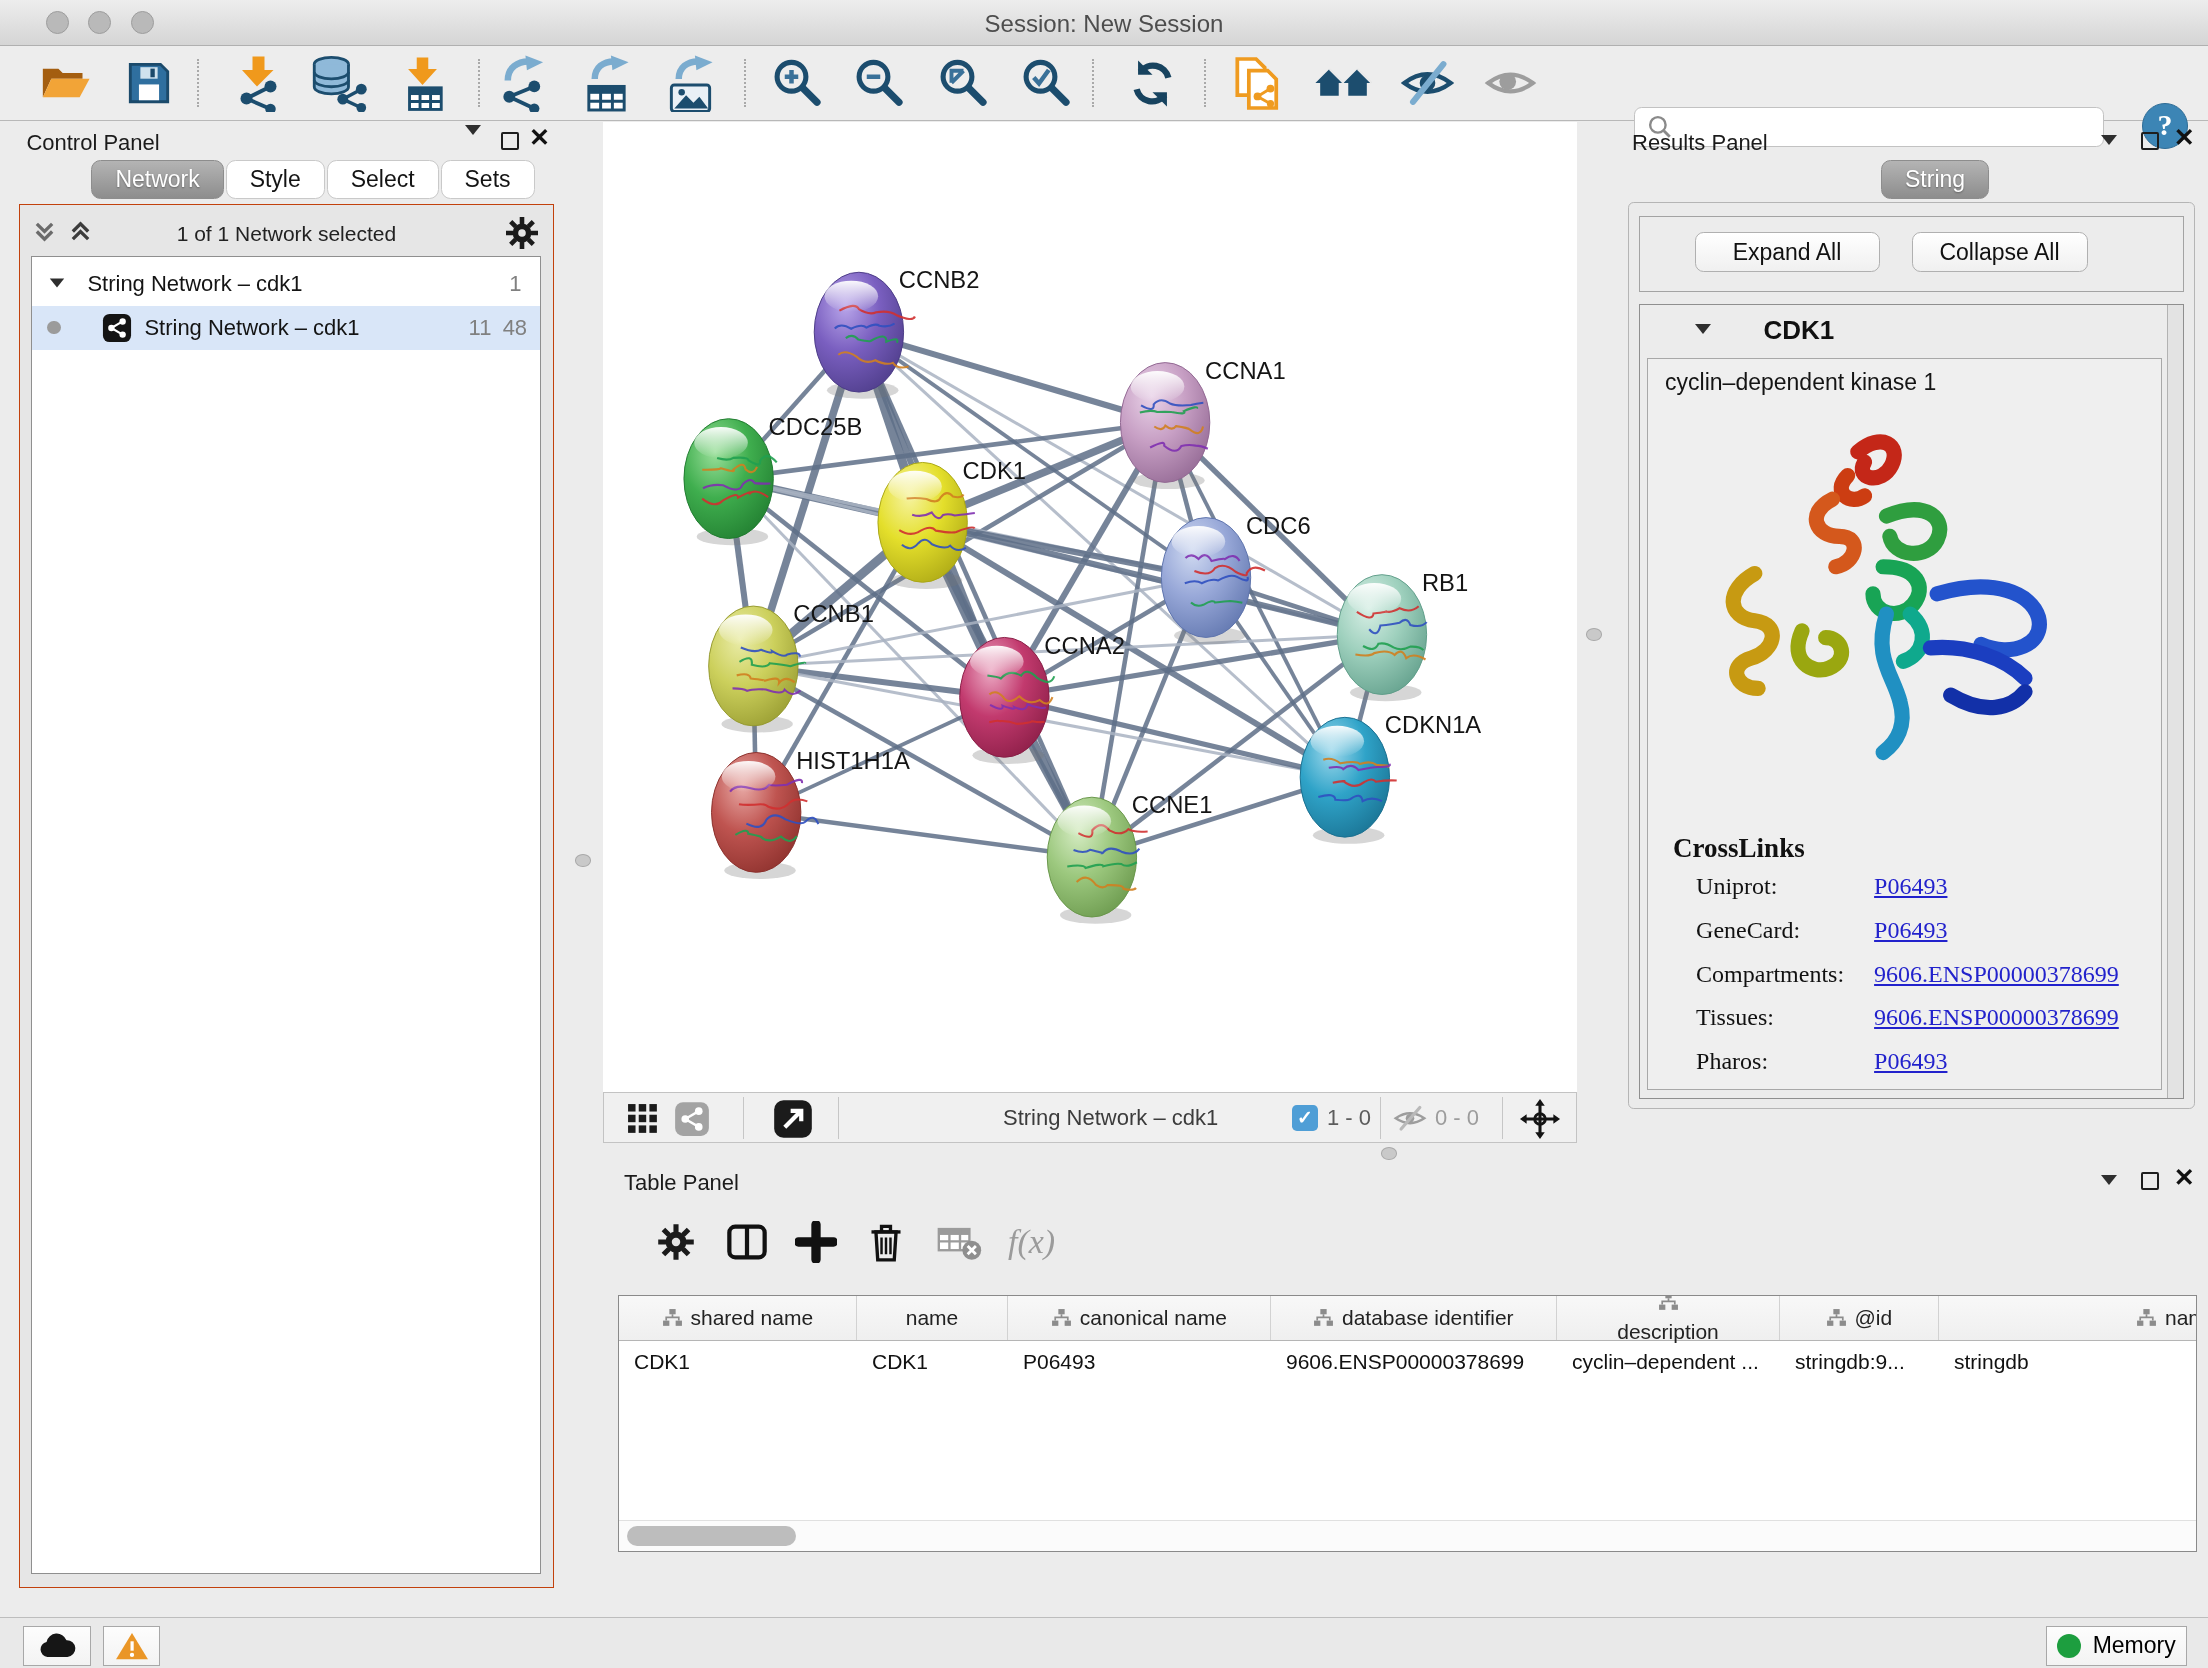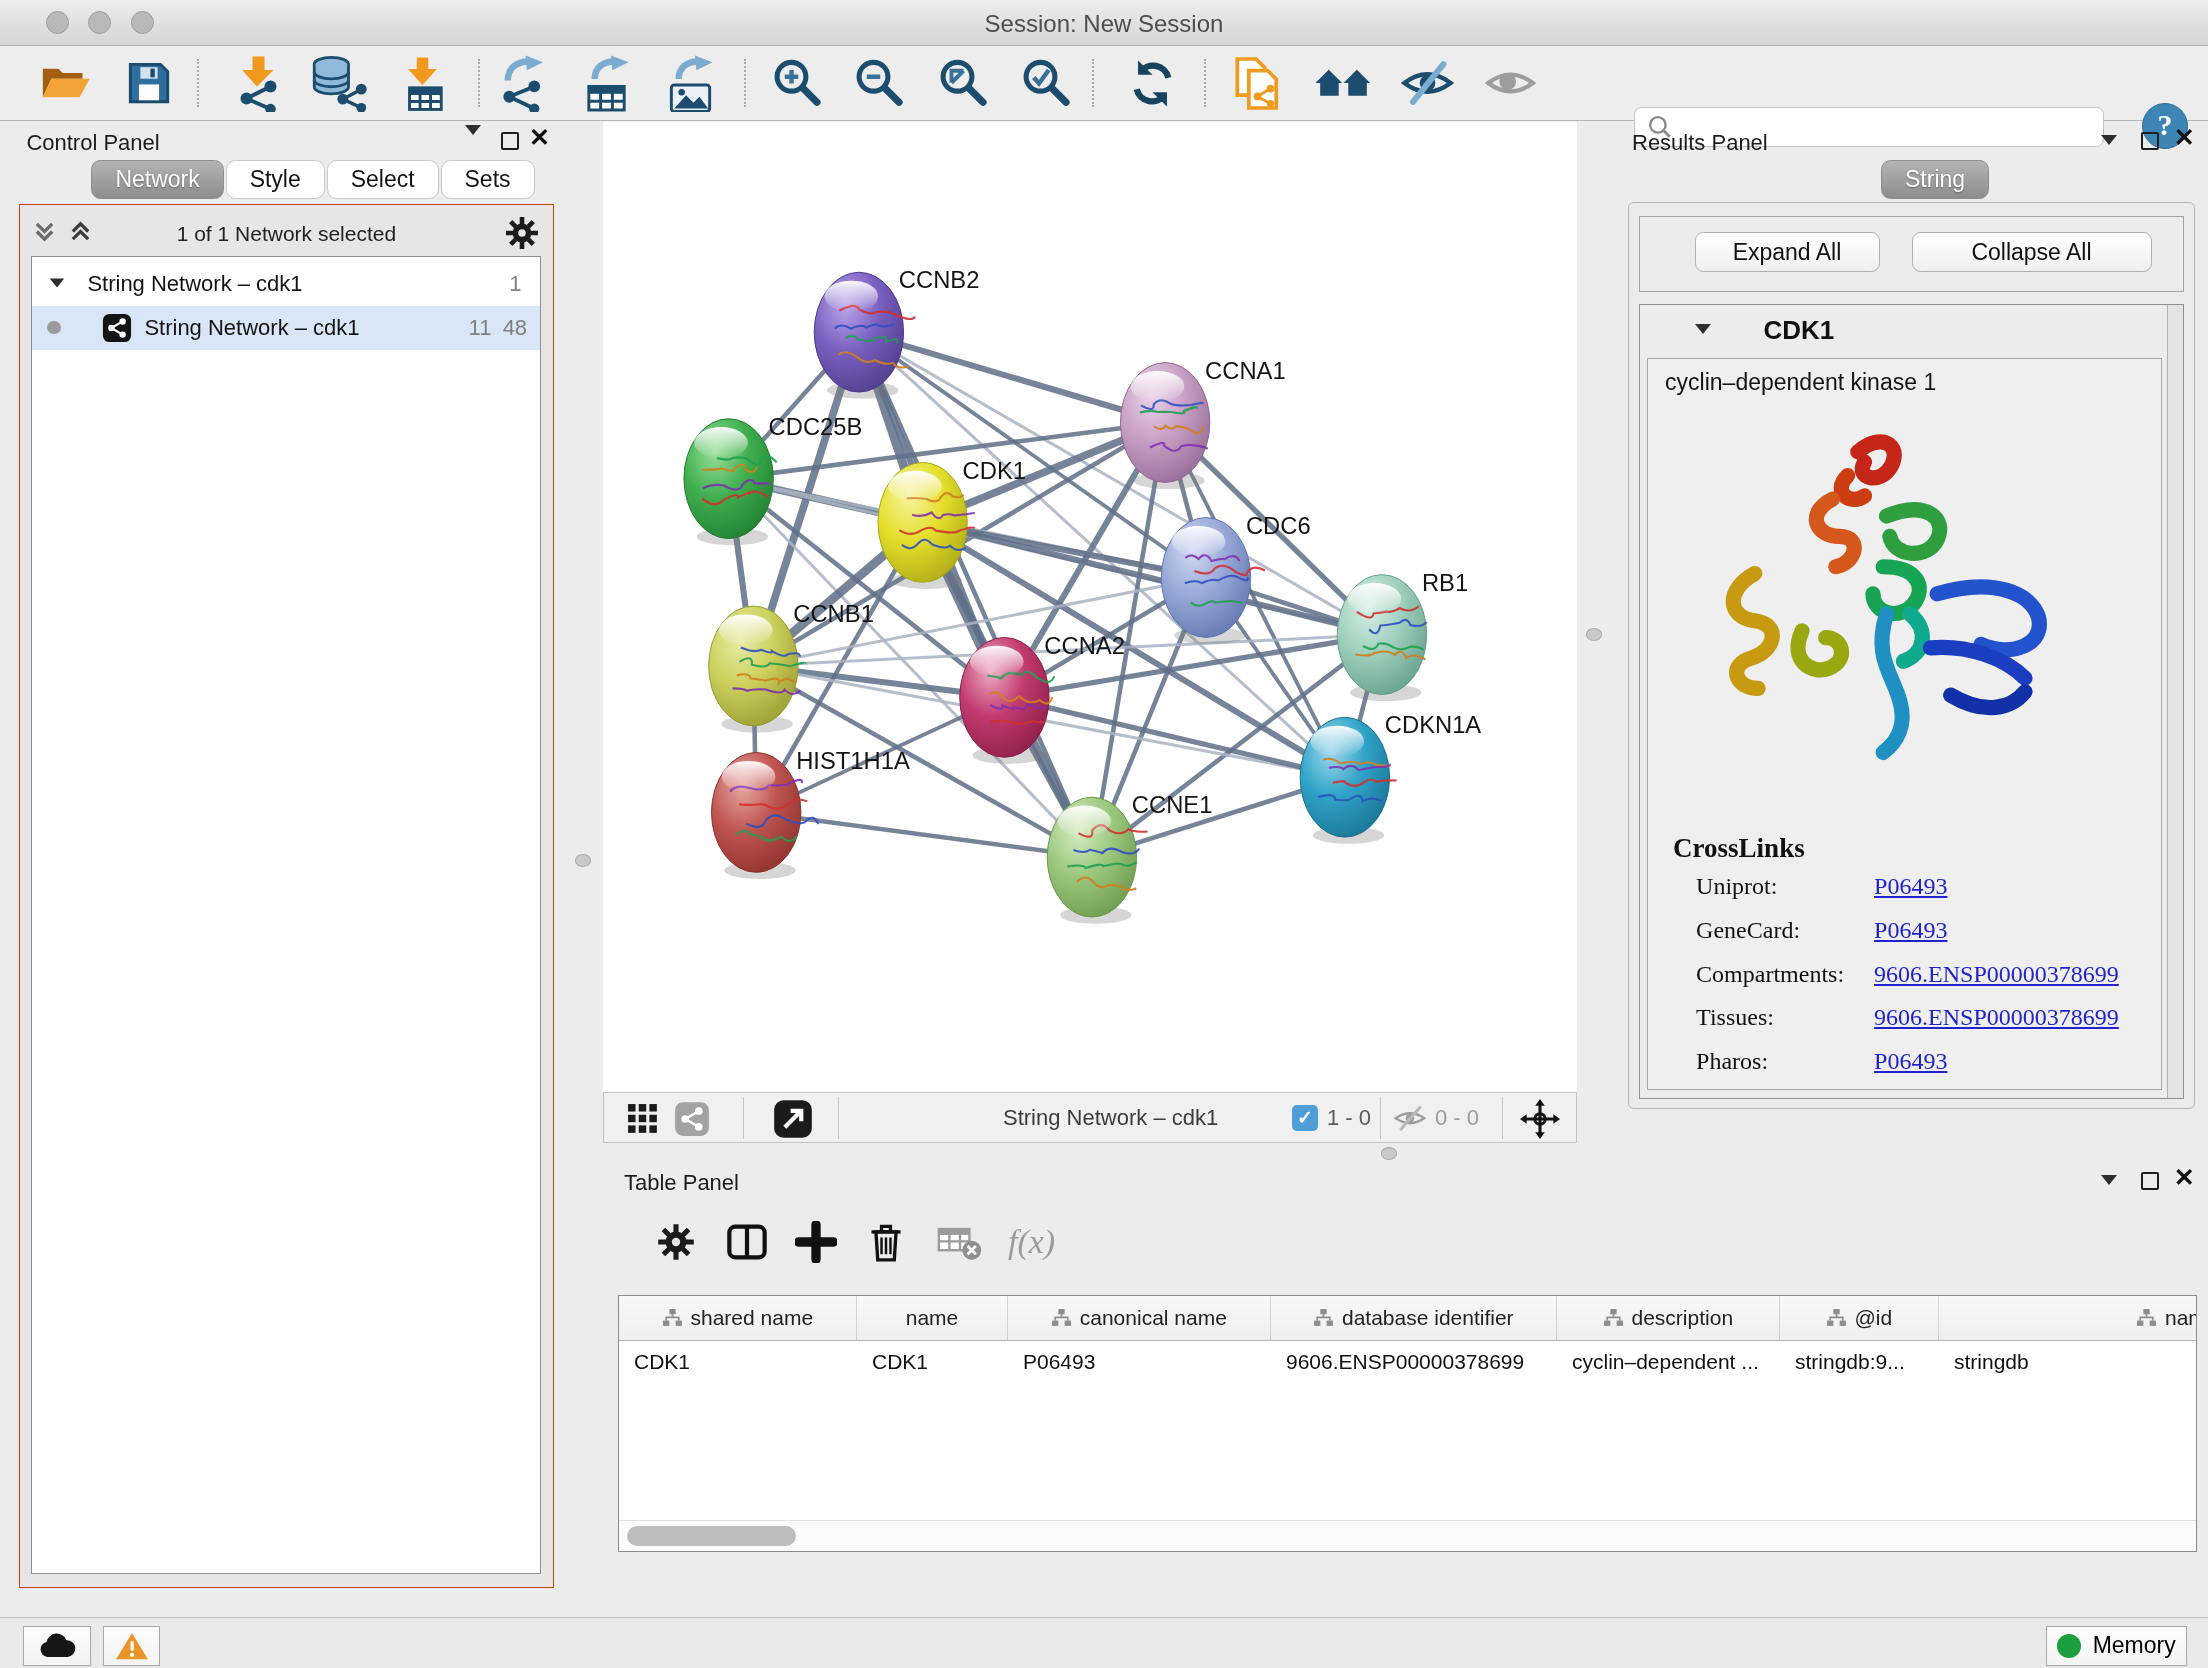--- a/index.html
+++ b/index.html
@@ -607,21 +607,21 @@
   <div class="abs" style="right:49px;top:7.6px">
       <span class="floatbox" style="display:block"></span>
     </div>
   <div class="abs closex" style="right:13.3px;top:3.8px">✕</div>
 
   <div class="abs tab active" style="left:240px;top:36px">String</div>
 
   <div class="abs" id="rp-outer">
     <div class="abs" id="rp-btnbox">
       <div class="abs rp-btn" style="left:55px;width:185px">Expand All</div>
-      <div class="abs rp-btn" style="left:272px;width:240px">Collapse All</div>
+      <div class="abs rp-btn" style="left:272px;width:176px">Collapse All</div>
     </div>
     <div class="abs" id="rp-main">
       <span class="abs tri-down" style="left:55px;top:19px"></span>
       <div class="abs" style="left:124px;top:9.5px;font-size:26px;font-weight:bold;color:#111">CDK1</div>
       <div class="abs" id="rp-inner">
         <div class="abs" style="left:17px;top:9.5px;font-size:23px;color:#141414">cyclin–dependent kinase 1</div>
         <div class="abs" style="left:34px;top:49px">
           <svg width="409" height="380" viewBox="0 0 240 225">
             <g fill="none" stroke-linecap="round" stroke-width="9">
               <path d="M103 26 c14,-12 26,-4 20,8 c-6,12 -22,8 -16,-2" stroke="#c42718"></path>
@@ -756,21 +756,21 @@
               <g fill="#8c8c8c">
                 <rect x="7" y="1" width="6" height="5"></rect>
                 <rect x="1" y="12" width="6" height="5"></rect>
                 <rect x="13" y="12" width="6" height="5"></rect>
               </g>
               <path d="M10 6v3M4 12V9h12v3" stroke="#8c8c8c" stroke-width="1.6" fill="none"></path>
             </svg>
           </span>
           <span>database identifier</span>
         </div>
-        <div class="th" style="width: 223px;">
+        <div class="th" style="width: 223px; flex-direction: column;">
           <span>
             <svg width="21" height="21" viewBox="0 0 20 20">
               <g fill="#8c8c8c">
                 <rect x="7" y="1" width="6" height="5"></rect>
                 <rect x="1" y="12" width="6" height="5"></rect>
                 <rect x="13" y="12" width="6" height="5"></rect>
               </g>
               <path d="M10 6v3M4 12V9h12v3" stroke="#8c8c8c" stroke-width="1.6" fill="none"></path>
             </svg>
           </span>

